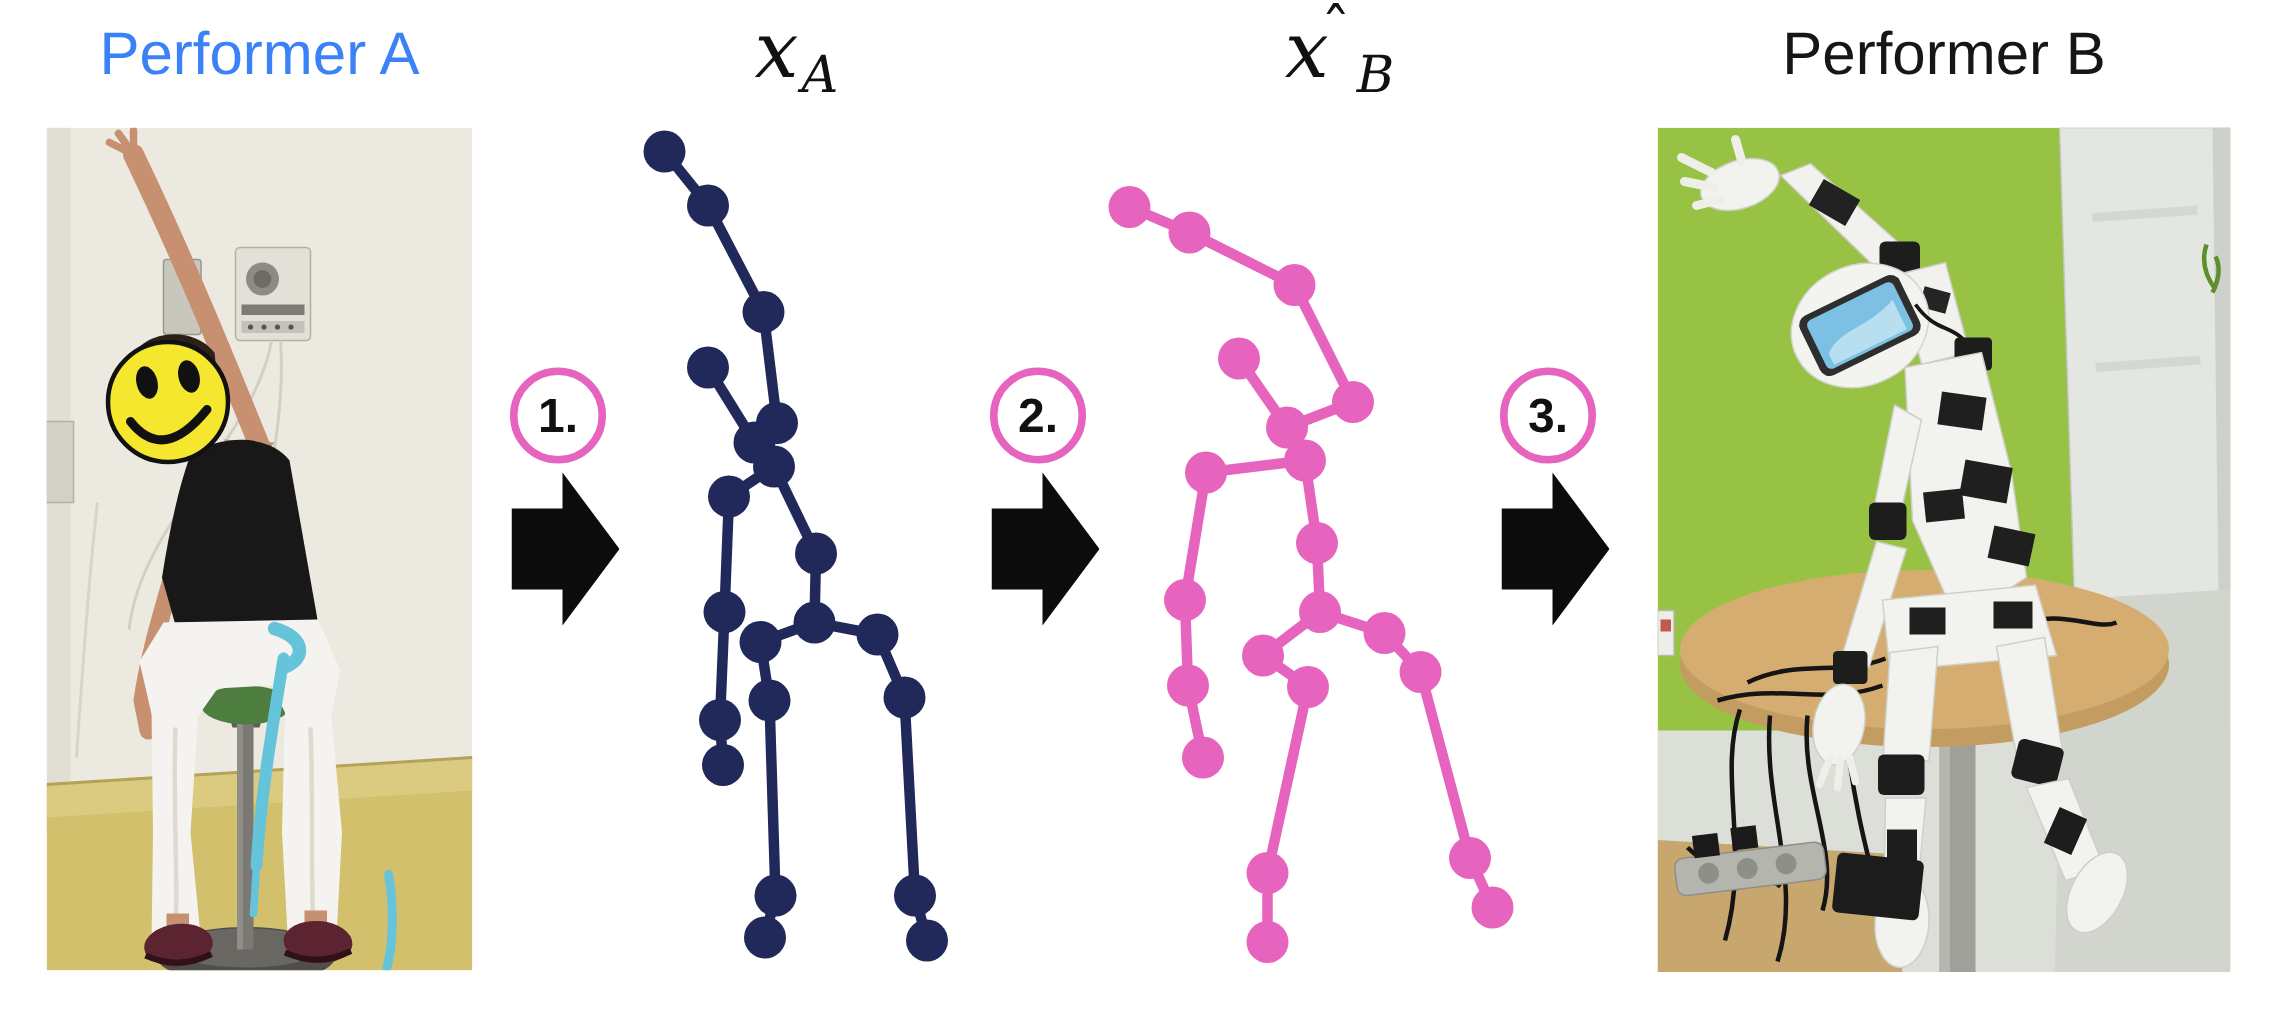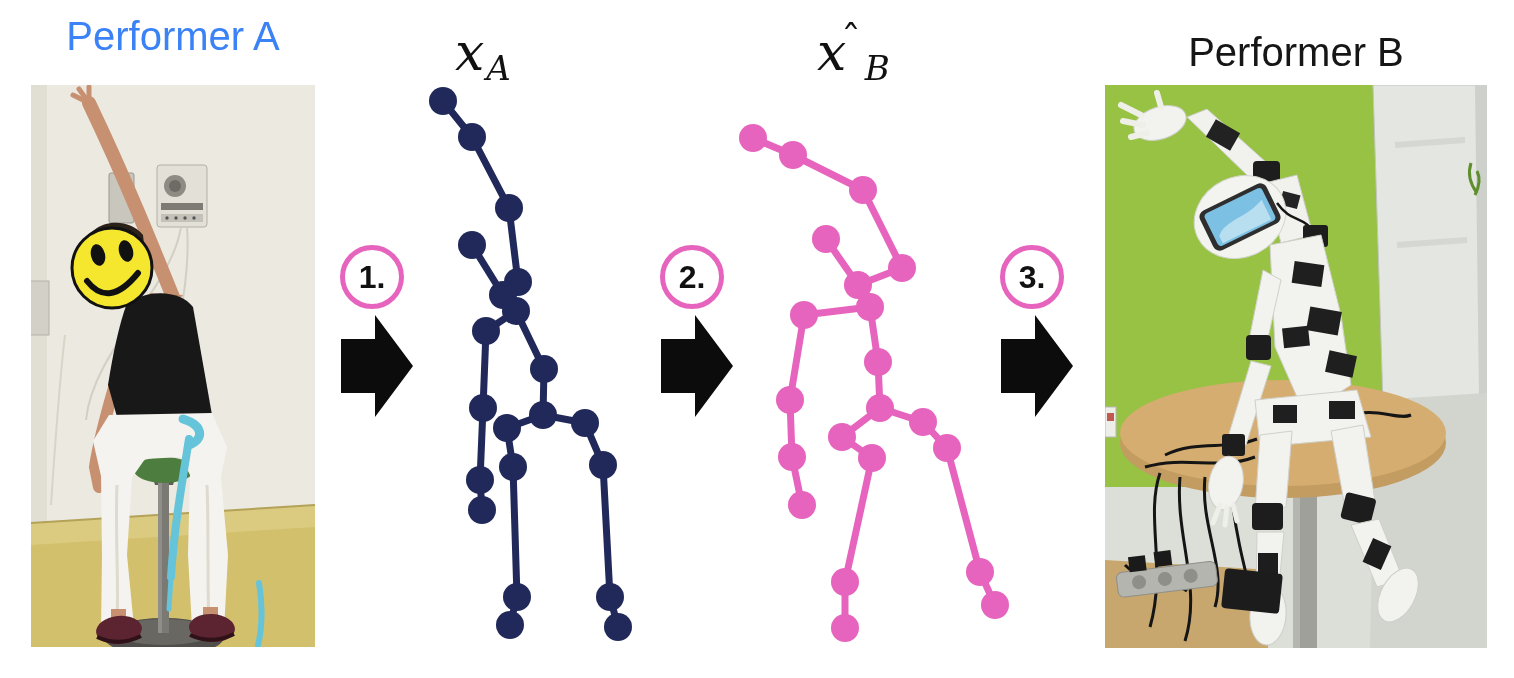--- a/index.html
+++ b/index.html
@@ -2,21 +2,21 @@
 <html><head>
 <meta charset="utf-8">
 <style>
   html,body{margin:0;padding:0;background:#ffffff;}
   .canvas{position:relative;width:1514px;height:678px;background:#ffffff;overflow:hidden;
           font-family:"Liberation Sans",sans-serif;}
   .panel-title{position:absolute;top:12px;height:48px;line-height:48px;text-align:center;
                font-size:40px;color:#161616;letter-spacing:0px;}
   .title-a{left:31px;width:284px;}
   .title-b{left:1105px;width:382px;}
-  .math-label{position:absolute;top:20px;height:64px;
+  .math-label{position:absolute;top:2px;height:64px;text-align:center;
               font-family:"DejaVu Serif",serif;font-style:italic;color:#111;}
   .math-a{left:455px;width:150px;}
   .math-b{left:817px;width:150px;}
   .mbase{position:relative;font-size:52px;line-height:64px;}
   .msub{font-size:34px;position:relative;top:10px;left:2px;}
   .mhat{position:absolute;top:-15px;left:24px;font-size:40px;font-style:normal;color:#111;}
   .photo{position:absolute;overflow:hidden;}
   .photo-a{left:31px;top:85px;width:284px;height:562px;}
   .photo-b{left:1105px;top:85px;width:382px;height:563px;}
   .skeleton-layer{position:absolute;left:0;top:0;width:1514px;height:678px;pointer-events:none;}
@@ -35,21 +35,21 @@
   <div class="panel-title title-a" style="color: #3b82f6;">Performer A</div>
   <div class="math-label math-a">
     <span class="mbase">x</span><span class="msub">A</span>
   </div>
   <div class="math-label math-b">
     <span class="mbase">
       <span>x</span>
       <span class="mhat">ˆ</span>
     </span><span class="msub">B</span>
   </div>
-  <div class="panel-title title-b" style="color: rgb(22, 22, 22); margin-top: 16px;">Performer B</div>
+  <div class="panel-title title-b" style="color: rgb(22, 22, 22);">Performer B</div>
 
   <div class="photo photo-a" role="img" aria-label="Human performer seated on a pedestal stool, right arm raised diagonally overhead, black tank top, white trousers, face covered by a yellow smiley, blue strap on thigh">
     <svg width="284" height="562" viewBox="0 0 284 562">
       <rect x="0" y="0" width="284" height="562" fill="#ece9e1"></rect>
       <rect x="0" y="0" width="16" height="470" fill="#ddd9ce" opacity="0.7"></rect>
       <path d="M34,250 C28,300 24,360 20,420" stroke="#d8d4c8" stroke-width="2" fill="none"></path>
 
       <rect x="-3" y="196" width="21" height="54" fill="#d3d0c8" stroke="#b4b1a9"></rect>
       <rect x="78" y="88" width="25" height="50" rx="2" fill="#c9c6be" stroke="#9a978f"></rect>
       <g>

